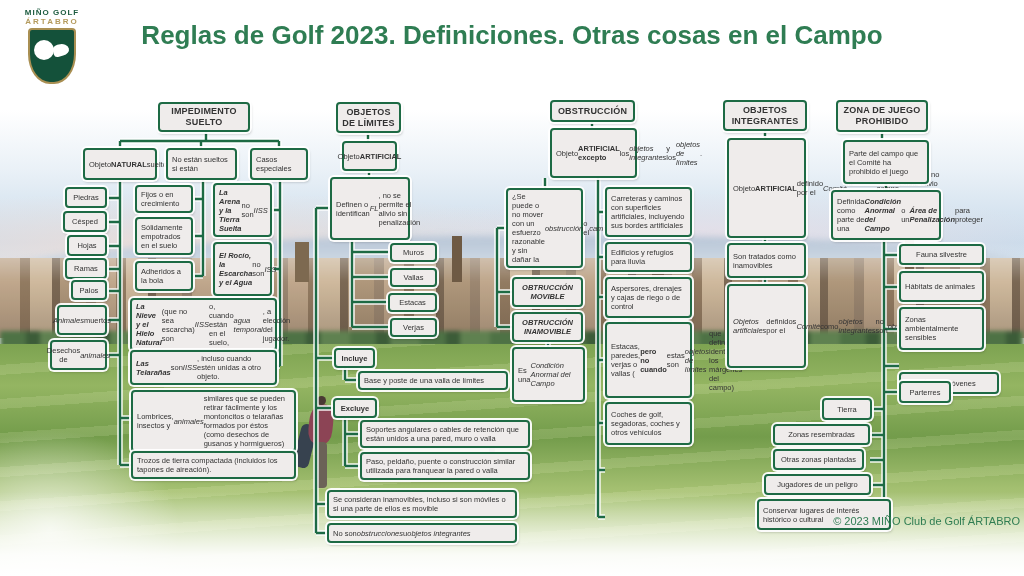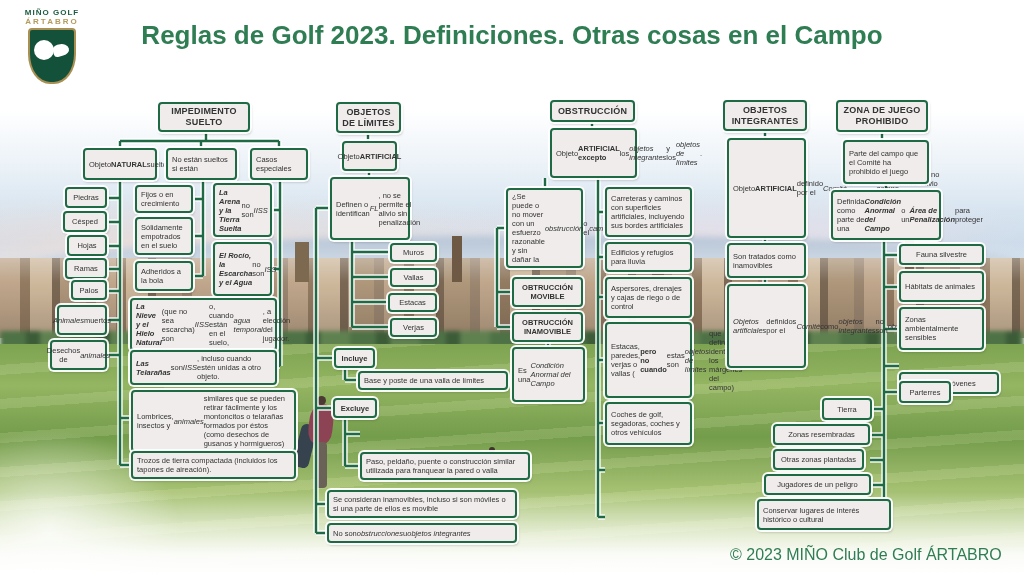--- a/index.html
+++ b/index.html
@@ -42,27 +42,27 @@
   .wires{position:absolute;left:0;top:0;z-index:5;}
   .casing{stroke:#ffffff;stroke-width:5.5;fill:none;opacity:.9;}
   .wire{stroke:#1d6a44;stroke-width:2.4;fill:none;}
   .box{position:absolute;z-index:10;box-sizing:border-box;background:#efeceb;
     border:2px solid #1d6a44;border-radius:4px;
     box-shadow:0 0 0 2px rgba(255,255,255,.95),1px 2px 3px rgba(0,0,0,.28);
     font-size:7.5px;line-height:1.2;color:#333;padding:2px 4px;
     display:flex;align-items:center;}
   .ctr{justify-content:center;text-align:center;}
   .hdr{font-weight:bold;font-size:9px;justify-content:center;text-align:center;letter-spacing:.2px;}
-  .sub{font-weight:bold;justify-content:center;text-align:center;}
+  .sub{font-weight:bold;justify-content:center;text-align:center;font-style:italic;}
   .bold{font-weight:bold;}
   
   .title{position:absolute;left:0;top:20px;width:1024px;z-index:20;text-align:center;
     font-size:26px;font-weight:bold;color:#2f7d53;}
-  .footer{position:absolute;left:730px;top:546px;width:290px;z-index:20;text-align:left;
-    font-size:16px;color:#2f7d53;}
+  .footer{position:absolute;left:730px;top:515px;width:290px;z-index:20;text-align:right;
+    font-size:11px;color:#2f7d53;}
   .logo{position:absolute;left:14px;top:8px;width:76px;z-index:20;text-align:center;font-weight:bold;}
   .logo-l1{font-size:8px;color:#1d5c40;letter-spacing:1px;}
   .logo-l2{font-size:8px;color:#b49b5e;letter-spacing:2px;}
   .shield{width:44px;height:52px;margin:2px auto 0;background:#14513a;border:2px solid #a98f52;
     border-radius:4px 4px 22px 22px/4px 4px 30px 30px;position:relative;}
   .ball{position:absolute;left:4px;top:10px;width:20px;height:20px;background:#fff;border-radius:50%;}
   .land{position:absolute;right:5px;top:14px;width:16px;height:12px;background:#fff;
     border-radius:40% 60% 50% 30%;transform:rotate(-15deg);}
 </style>
 </head>
@@ -164,20 +164,21 @@
   <div class="box hdr" style="left:336px;top:102px;width:65px;min-height:31px">OBJETOS DE LÍMITES</div>
   <div class="box ctr" style="left:342px;top:141px;width:55px;min-height:30px">Objeto <b>ARTIFICIAL</b></div>
   <div class="box" style="left:330px;top:177px;width:80px;min-height:63px">Definen o identifican <i>FL</i>, no se permite el alivio sin penalización</div>
   <div class="box ctr" style="left:390px;top:243px;width:47px;min-height:19px">Muros</div>
   <div class="box ctr" style="left:390px;top:268px;width:47px;min-height:19px">Vallas</div>
   <div class="box ctr" style="left:388px;top:293px;width:49px;min-height:19px">Estacas</div>
   <div class="box ctr" style="left:390px;top:318px;width:47px;min-height:19px">Verjas</div>
   <div class="box bold ctr" style="left:334px;top:348px;width:41px;min-height:20px">Incluye</div>
   <div class="box" style="left:358px;top:371px;width:150px;min-height:19px">Base y poste de una valla de límites</div>
   <div class="box bold ctr" style="left:333px;top:398px;width:44px;min-height:20px">Excluye</div>
+  <div class="box" style="left:360px;top:420px;width:170px;min-height:28px">Soportes angulares o cables de retención que están unidos a una pared, muro o valla</div>
   <div class="box" style="left:360px;top:452px;width:170px;min-height:28px">Paso, peldaño, puente o construcción similar utilizada para franquear la pared o valla</div>
   <div class="box" style="left:327px;top:490px;width:190px;min-height:28px">Se consideran inamovibles, incluso si son móviles o si una parte de ellos es movible</div>
   <div class="box" style="left:327px;top:523px;width:190px;min-height:20px">No son <i>obstrucciones</i> u <i>objetos integrantes</i></div>
 
   <div class="box hdr" style="left:550px;top:100px;width:85px;min-height:22px">OBSTRUCCIÓN</div>
   <div class="box" style="left:550px;top:128px;width:87px;min-height:50px">Objeto <b>ARTIFICIAL excepto</b> los <i>objetos integrantes</i> y los <i>objetos de límites</i>.</div>
   <div class="box" style="left:506px;top:188px;width:77px;min-height:80px">¿Se puede o no mover con un esfuerzo razonable y sin dañar la <i>obstrucción</i> o el <i>campo</i>?</div>
   <div class="box sub" style="left:512px;top:277px;width:71px;min-height:30px">OBTRUCCIÓN MOVIBLE</div>
   <div class="box sub" style="left:512px;top:312px;width:71px;min-height:30px">OBTRUCCIÓN INAMOVIBLE</div>
   <div class="box" style="left:512px;top:347px;width:73px;min-height:55px">Es una <i>Condición Anormal del Campo</i></div>

